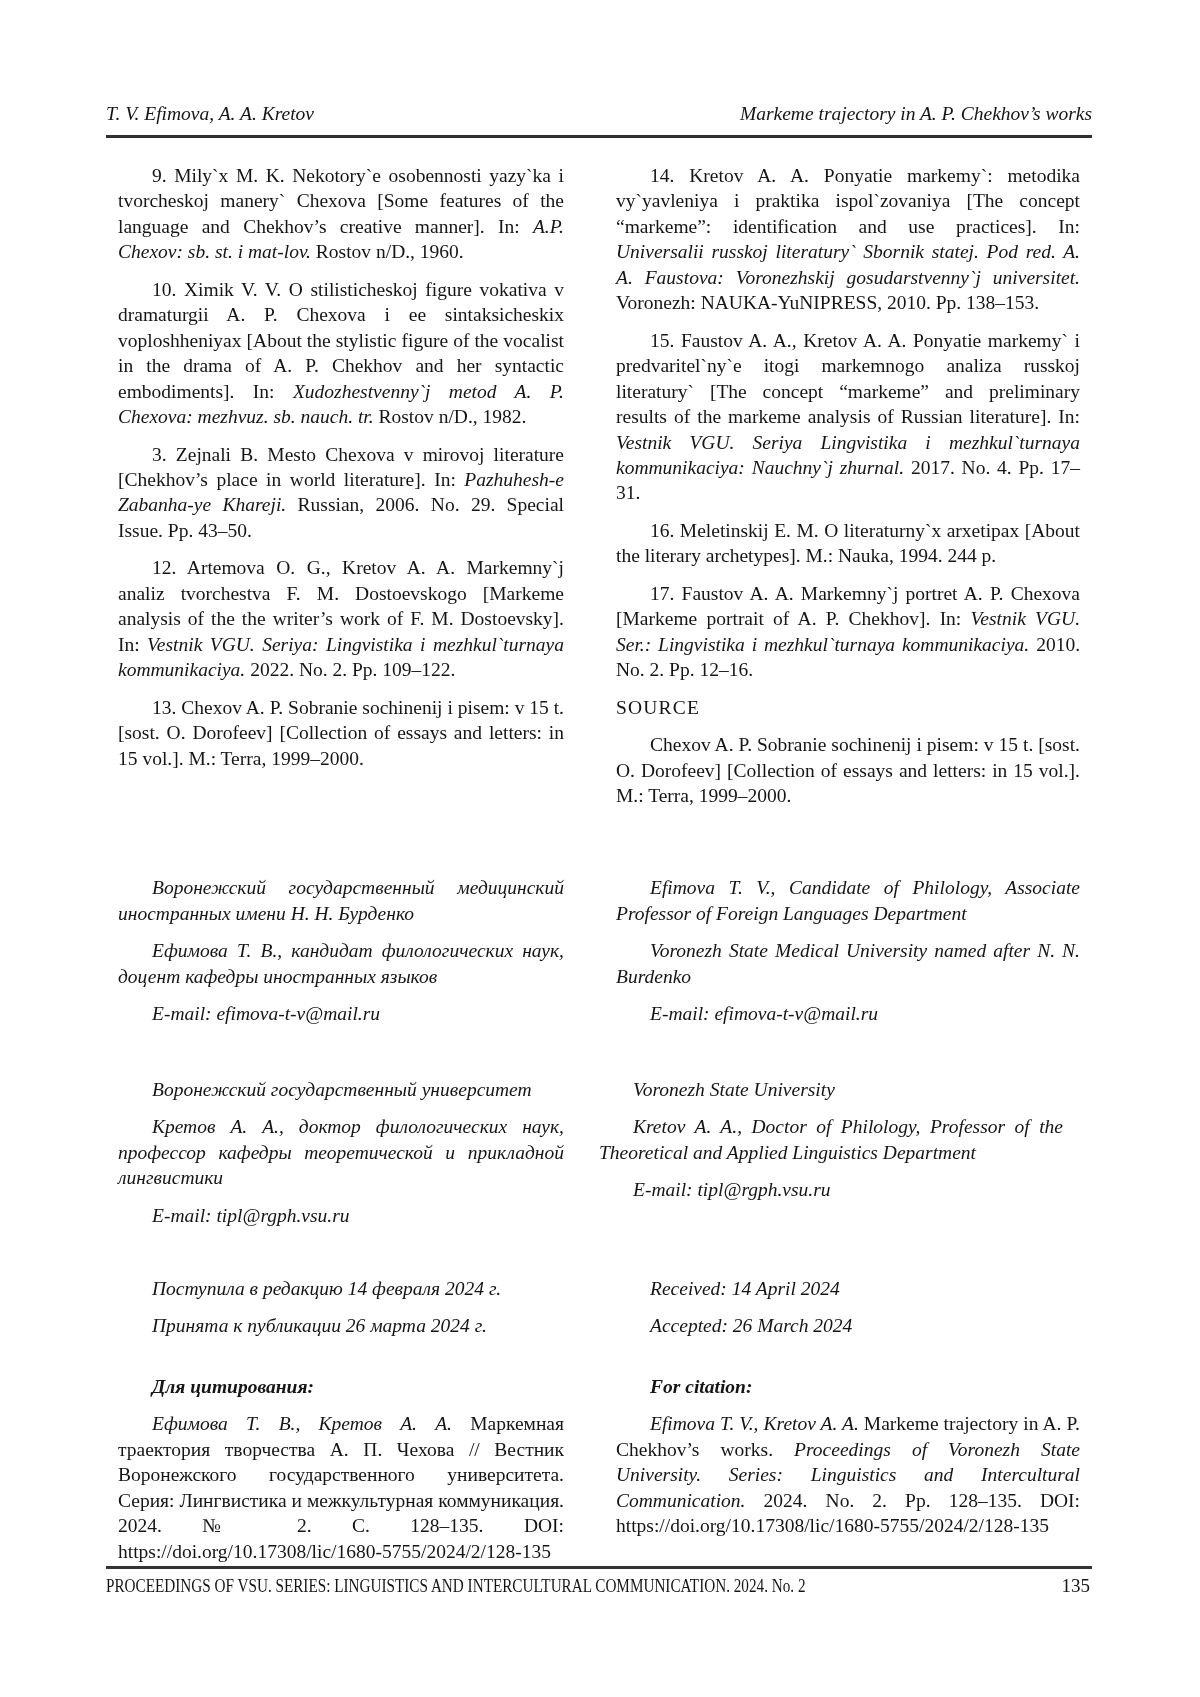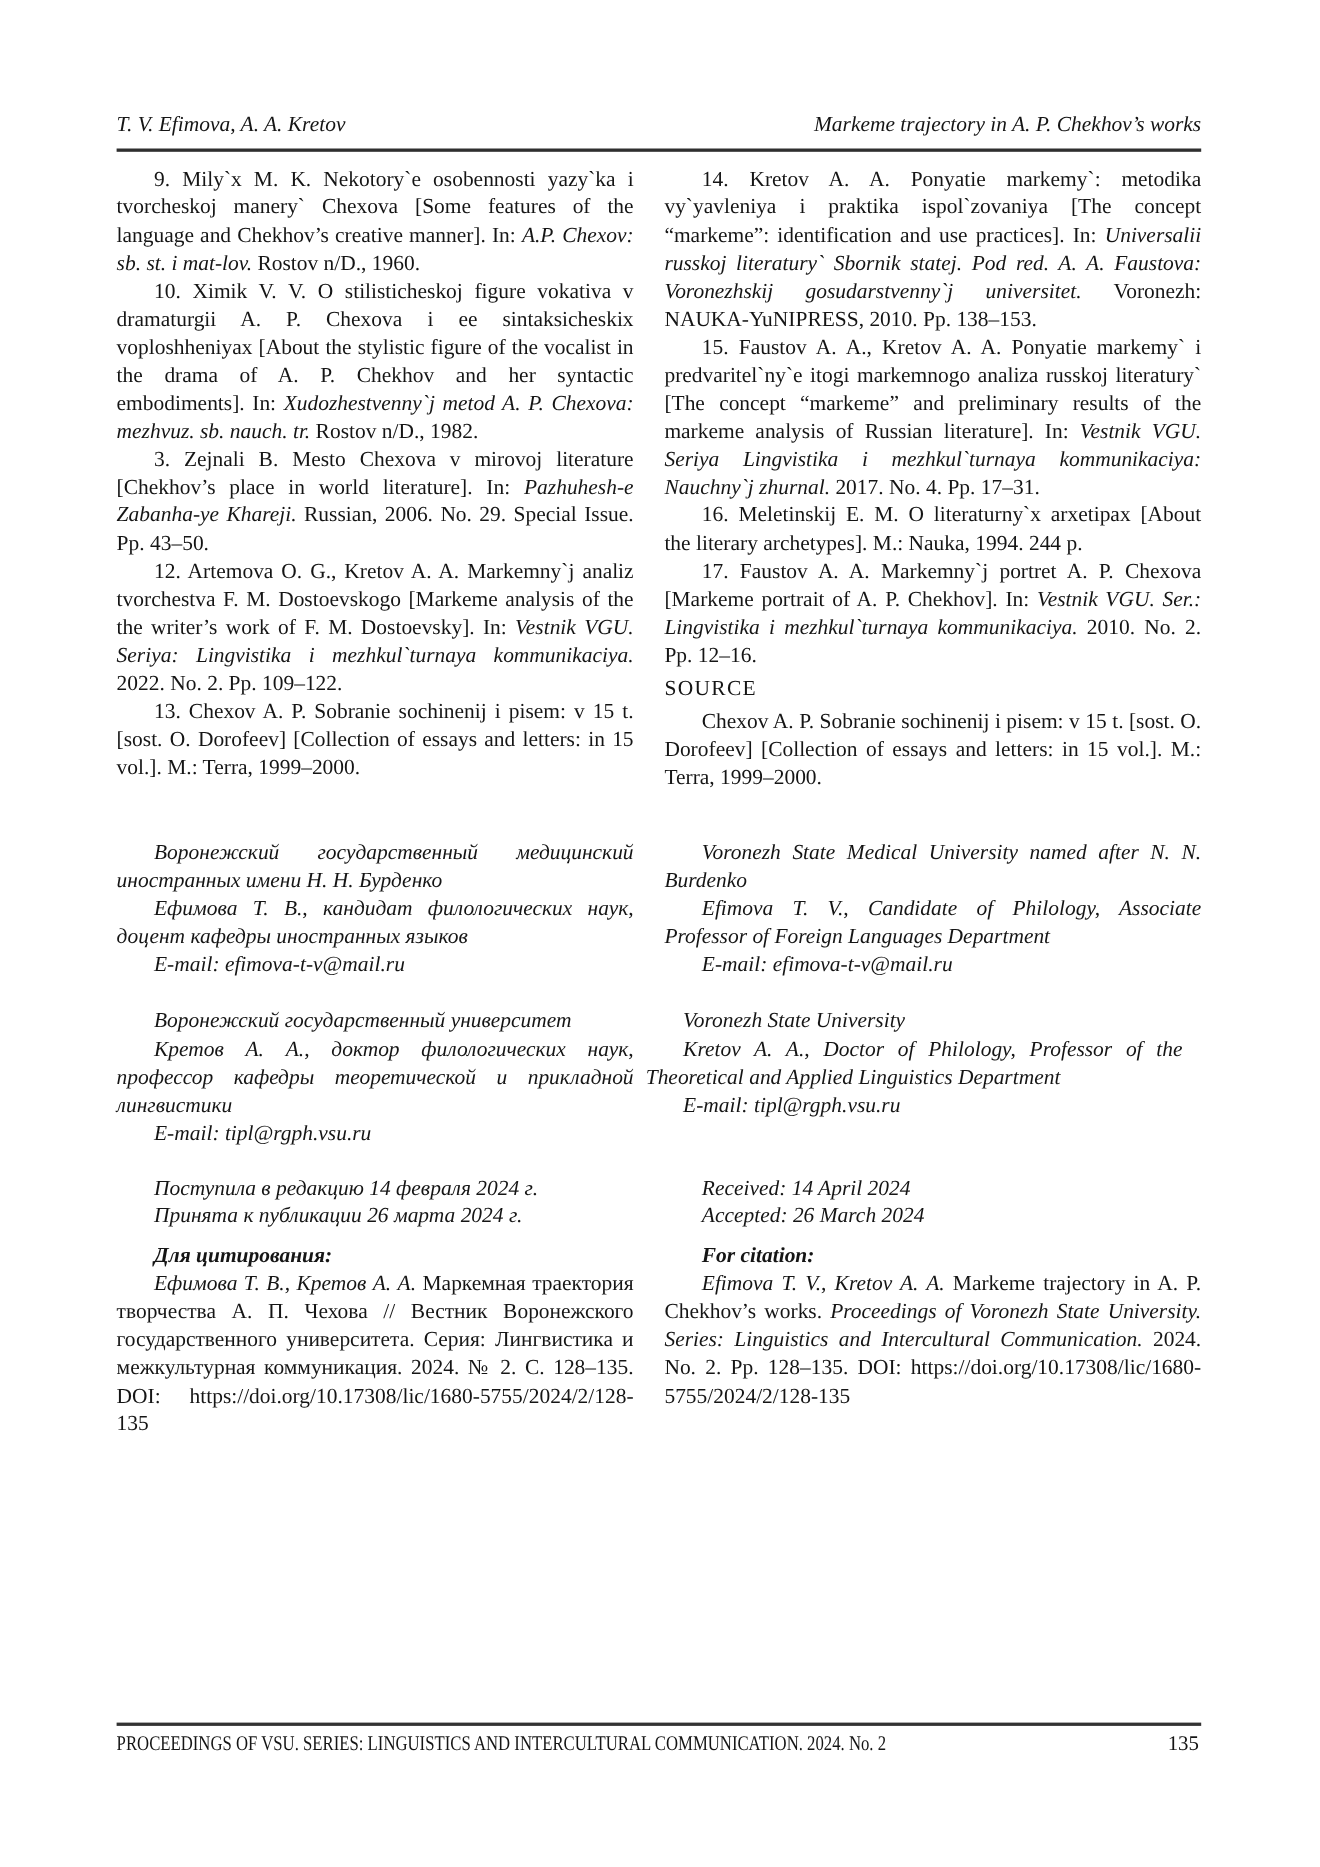--- a/index.html
+++ b/index.html
@@ -34,21 +34,21 @@
     margin-top: 9px;
   }
   .columns {
     display: flex;
     gap: 28px;
   }
   .col-l { width: 470px; }
   .col-r { width: 488px; }
 
   p {
-    margin: 0;
+    margin: 12px;
     font-size: 19.5px;
     line-height: 25.45px;
   }
   .jp {
     text-align: justify;
     text-indent: 34px;
     overflow-wrap: break-word;
   }
   i { font-style: italic; }
 
@@ -130,22 +130,22 @@
     </div>
   </div>
 
   <div class="columns row-affil1">
     <div class="col-l">
       <p class="jp ap"><i>Воронежский государственный медицинский иностранных имени Н. Н. Бурденко</i></p>
       <p class="jp ap"><i>Ефимова Т. В., кандидат филологических наук, доцент кафедры иностранных языков</i></p>
       <p class="jp ap"><i>E-mail: efimova-t-v@mail.ru</i></p>
     </div>
     <div class="col-r">
+      <p class="jp ap"><i>Efimova T. V., Candidate of Philology, Associate Professor of Foreign Languages Department</i></p>
       <p class="jp ap"><i>Voronezh State Medical University named after N. N. Burdenko</i></p>
-      <p class="jp ap"><i>Efimova T. V., Candidate of Philology, Associate Professor of Foreign Languages Department</i></p>
       <p class="jp ap"><i>E-mail: efimova-t-v@mail.ru</i></p>
     </div>
   </div>
 
   <div class="columns row-affil2">
     <div class="col-l">
       <p class="jp ap"><i>Воронежский государственный университет</i></p>
       <p class="jp ap"><i>Кретов А. А., доктор филологических наук, профессор кафедры теоретической и прикладной лингвистики</i></p>
       <p class="jp ap"><i>E-mail: tipl@rgph.vsu.ru</i></p>
     </div>

